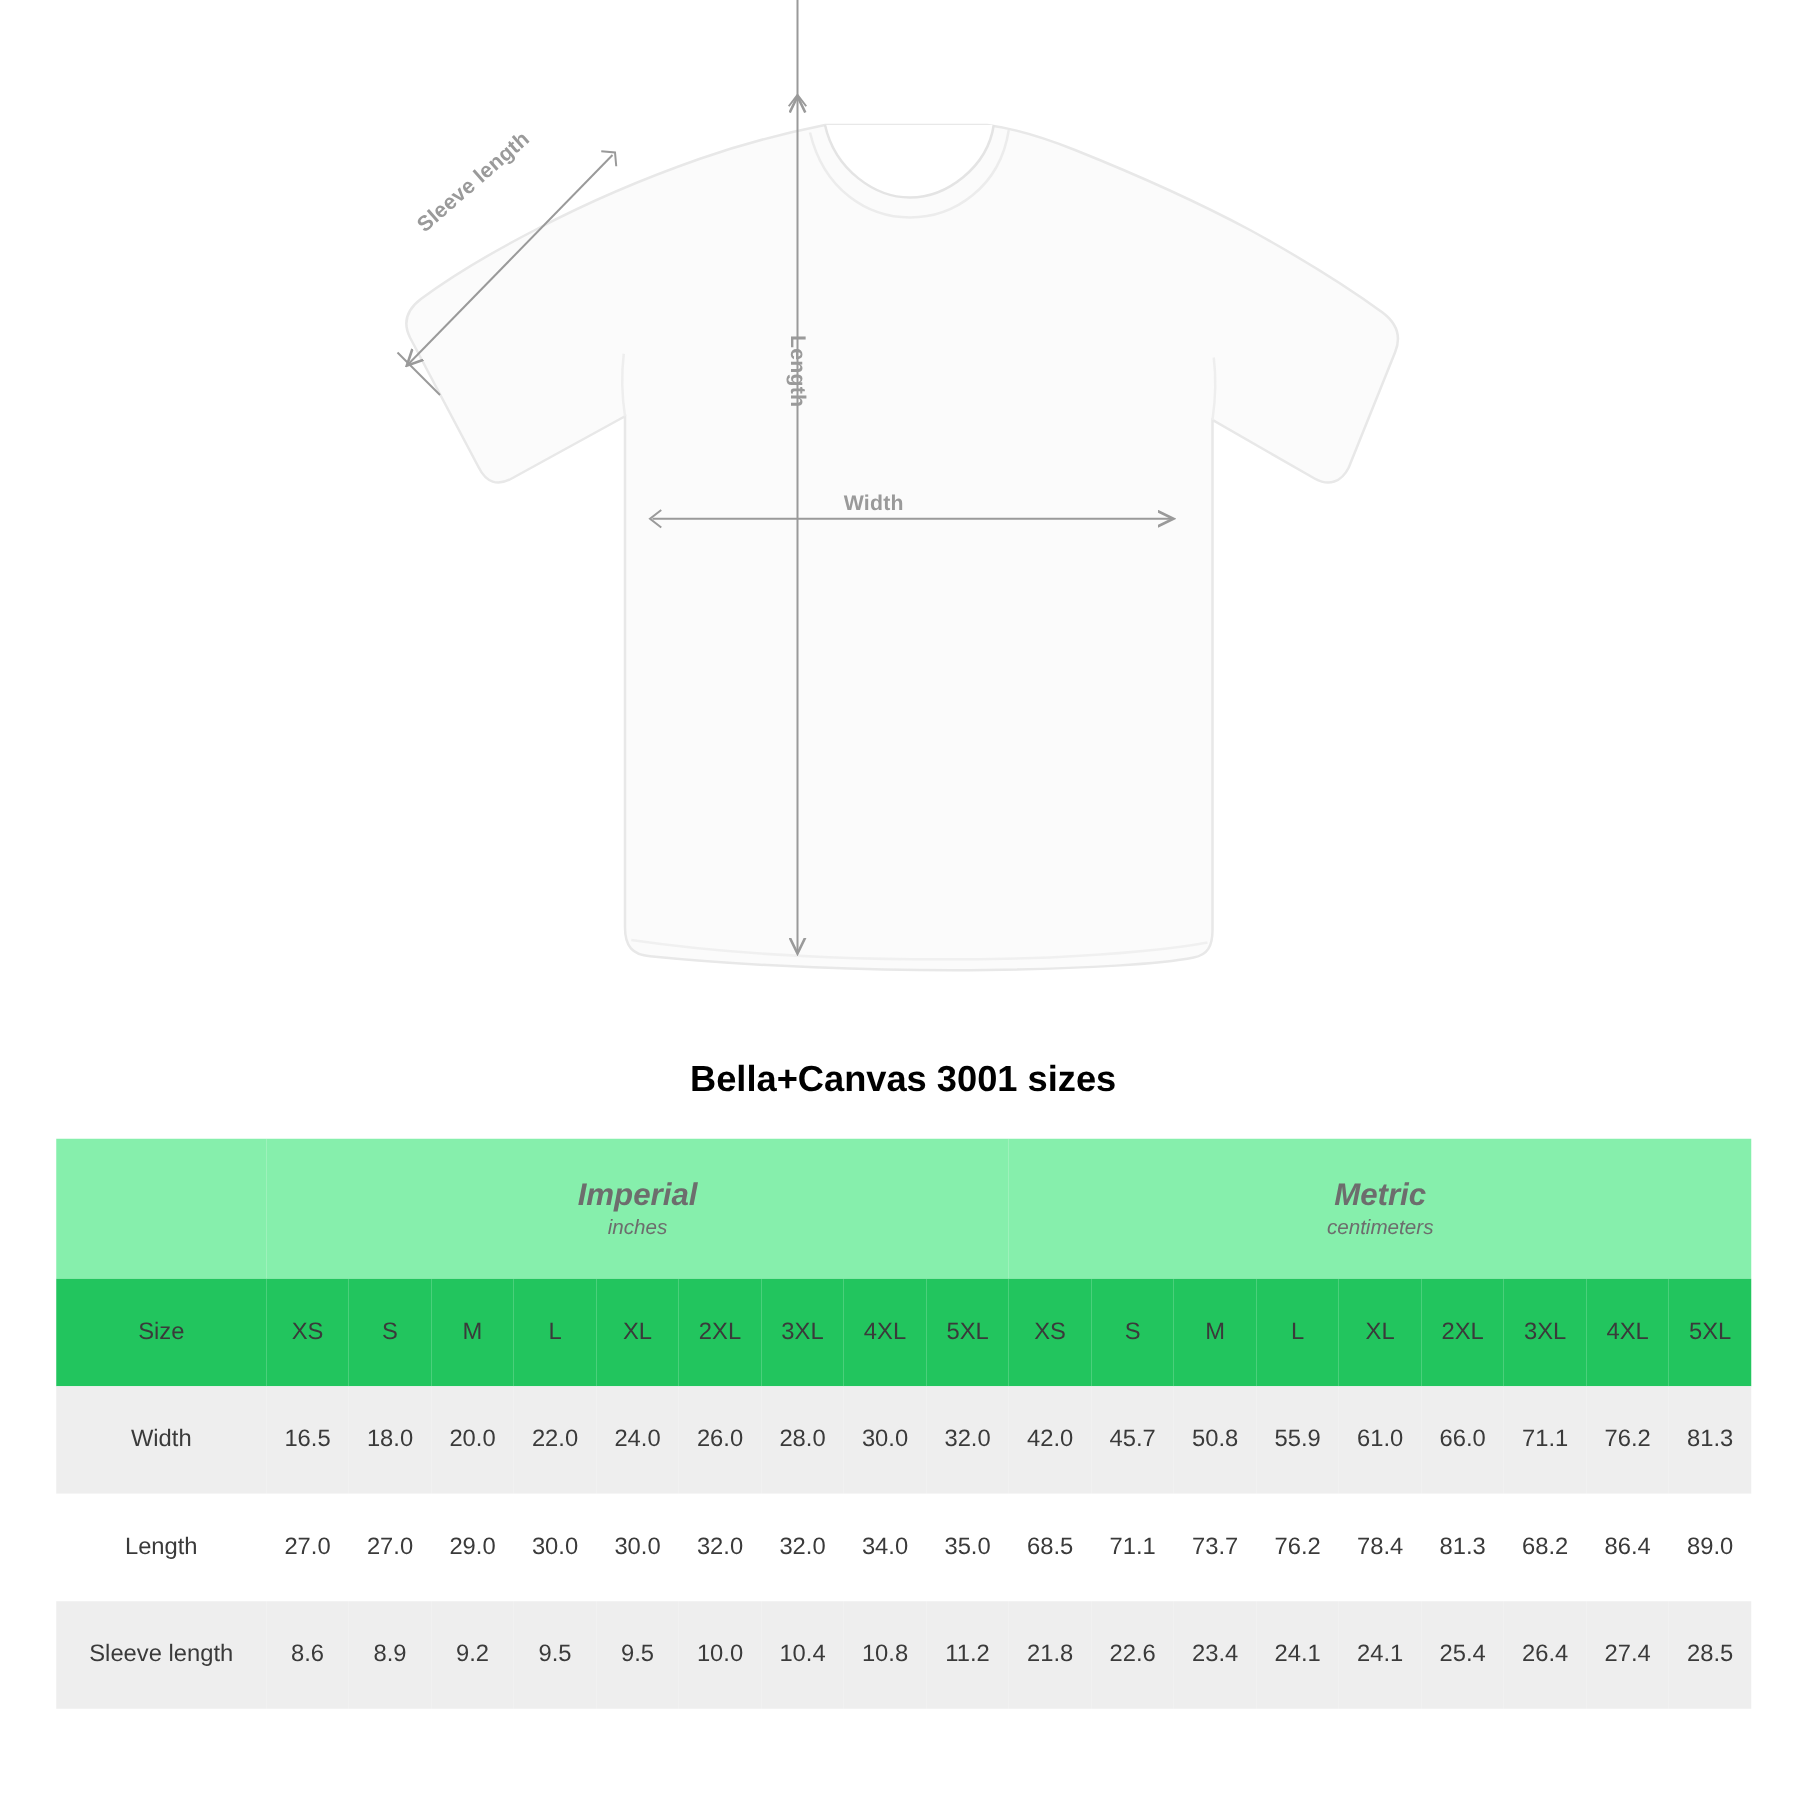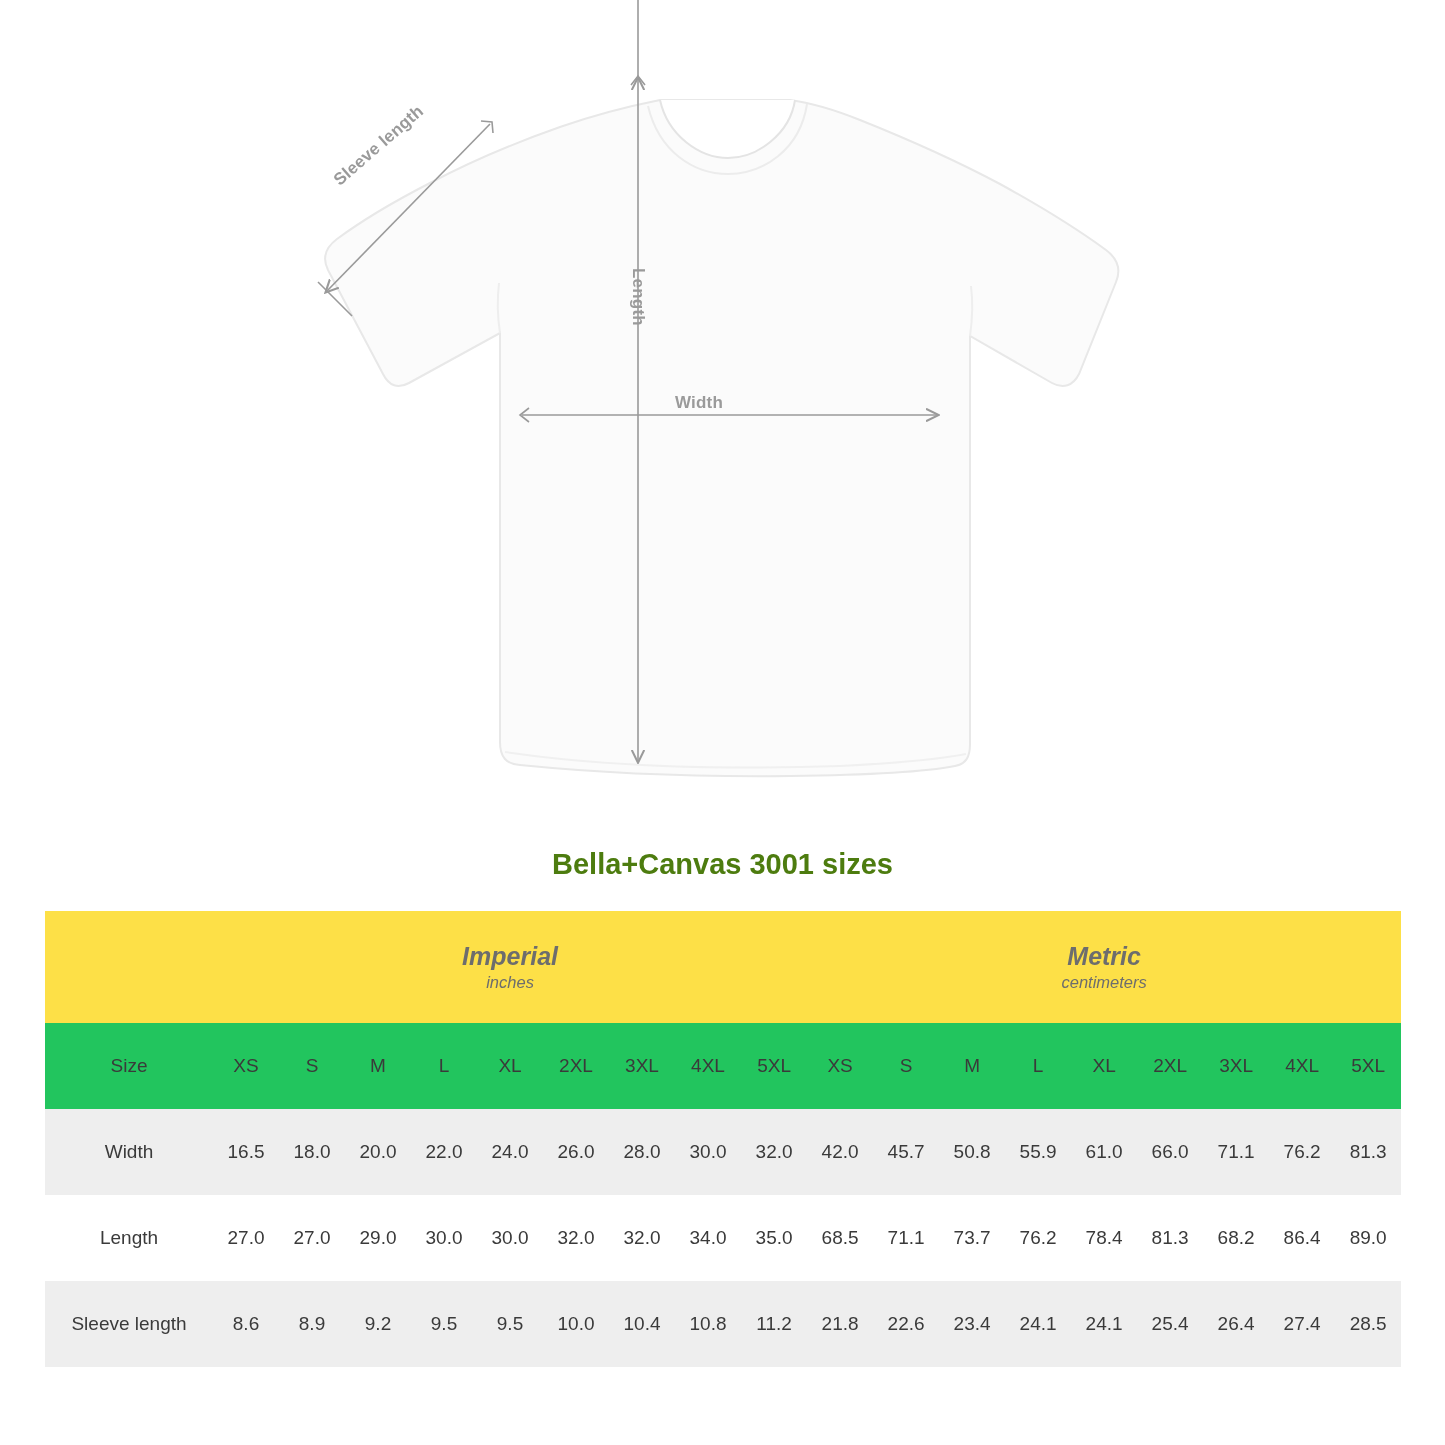--- a/index.html
+++ b/index.html
@@ -57,21 +57,21 @@
   }
 
   
   .title-block {
     text-align: center;
     margin-top: 28px;
   }
   .chart-title {
     font-size: 29px;
     font-weight: bold;
-    color: #4d7c0f;
+    color: #000000;
     margin: 0;
   }
   .chart-note {
     font-size: 17.5px;
     font-style: italic;
     color: #6f6f6f;
     margin: 18px 0 0 0;
   }
 
   
@@ -85,21 +85,21 @@
   }
   table.size-table td,
   table.size-table th {
     text-align: center;
     vertical-align: middle;
     font-weight: normal;
     border: none;
   }
   
   .unit-row td {
-    background: #fde047;
+    background: #86efac;
     height: 112px;
     padding: 0;
   }
   .unit-name {
     font-size: 25px;
     font-style: italic;
     font-weight: bold;
     color: #6d6d6d;
     line-height: 1.15;
   }

